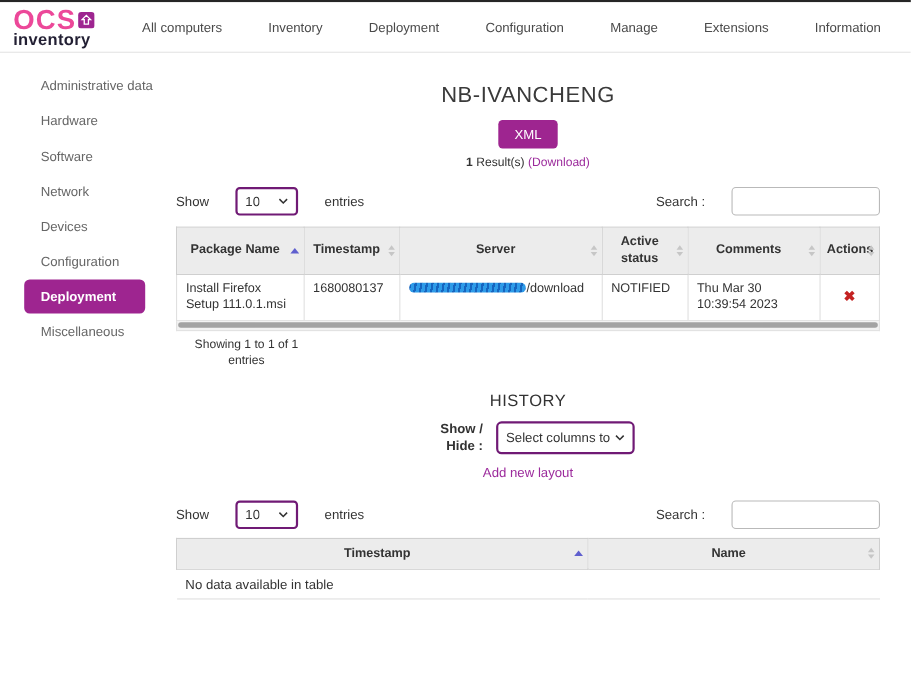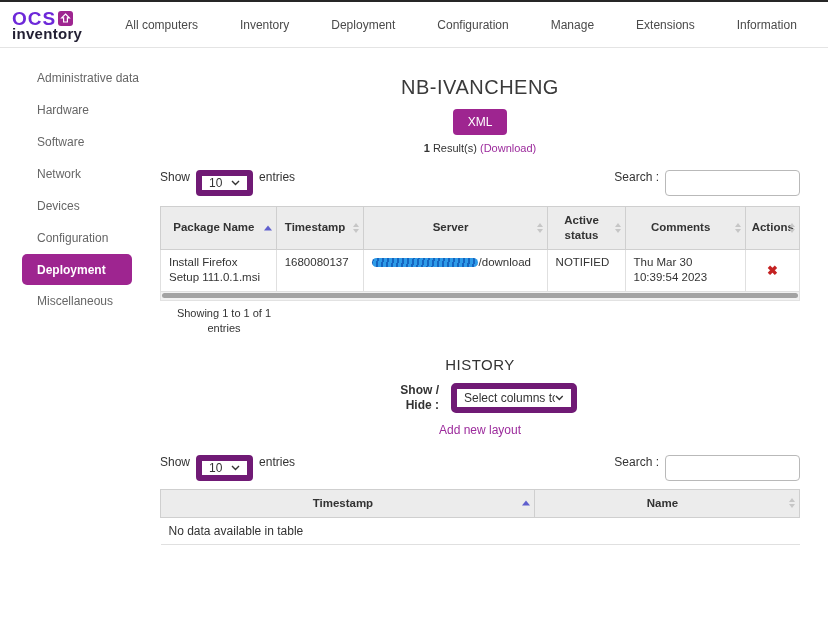--- a/index.html
+++ b/index.html
@@ -13,21 +13,21 @@
   }
   
   .topbar {
     display: flex; align-items: center;
     height: 46px; padding: 0 18px 0 12px;
     border-bottom: 1px solid #e4e4e4;
     background: #fff;
   }
   .logo { display: flex; flex-direction: column; line-height: 1; cursor: pointer; }
   .logo-row1 { display: flex; align-items: center; gap: 2px; }
-  .logo-ocs { color: #6d28d9; font-weight: bold; font-size: 19px; letter-spacing: 1px; }
+  .logo-ocs { color: #ec4899; font-weight: bold; font-size: 25px; letter-spacing: 1px; }
   .logo-sq { width: 15px; height: 15px; }
   .logo-inventory { font-weight: bold; font-size: 15px; color: #221f33; margin-top: -2px; letter-spacing: .3px; }
   .nav { display: flex; margin-left: 22px; }
   .nav-item { padding: 6px 21px; font-size: 12px; color: #4a4a4a; cursor: pointer; white-space: nowrap; }
   
   .layout { display: flex; height: 573px; }
   .sidebar { width: 155px; padding-top: 14px; flex-shrink: 0; }
   .side-item {
     height: 32px; display: flex; align-items: center;
     padding-left: 37px; font-size: 12px; color: #666; cursor: pointer;
@@ -41,24 +41,24 @@
   .page-title { text-align: center; font-size: 20px; font-weight: 400; color: #3a3a3a; margin-top: 28px; letter-spacing: .5px; }
   .btn { display: block; border: none; border-radius: 4px; color: #fff; font-size: 12px; cursor: pointer; font-family: inherit; }
   .btn-xml { background: #9e2590; margin: 10px auto 0; padding: 6px 15px; }
   .btn-add { background: #5cb85c; margin: 15px auto 0; padding: 6px 12px; }
   .section-heading { text-align: center; font-size: 15px; font-weight: 400; color: #333; letter-spacing: .5px; margin-top: 20px; }
   .result-line { text-align: center; font-size: 11px; margin-top: 7px; color: #333; }
   .result-count { font-weight: bold; }
   .plink { color: #9c2b9c; cursor: pointer; text-decoration: none; }
   
   .dt-controls { display: flex; justify-content: space-between; align-items: center; margin-top: 16px; font-size: 12px; color: #333; }
-  .ctl-left, .ctl-right { display: flex; gap: 6px; }
+  .ctl-left, .ctl-right { display: flex; align-items: center; gap: 24px; }
   .fselect {
     display: inline-flex; align-items: center; justify-content: space-between;
-    border: 6px solid #701a75; border-radius: 4px; background: #fff;
+    border: 2px solid #701a75; border-radius: 4px; background: #fff;
     height: 26px; padding: 0 7px; cursor: pointer; font-size: 12px;
   }
   .fselect-show { width: 57px; }
   .fselect span { white-space: nowrap; overflow: hidden; }
   .search-input { width: 135px; height: 26px; border: 1px solid #b9b9b9; border-radius: 4px; padding: 0 7px; font-size: 12px; font-family: inherit; }
   
   table { width: 100%; border-collapse: collapse; font-size: 11.5px; margin-top: 10px; table-layout: fixed; }
   th {
     background: #ececec; font-weight: bold; text-align: center;
     padding: 6px 15px 6px 6px; border: 1px solid #cfcfcf; color: #333;

